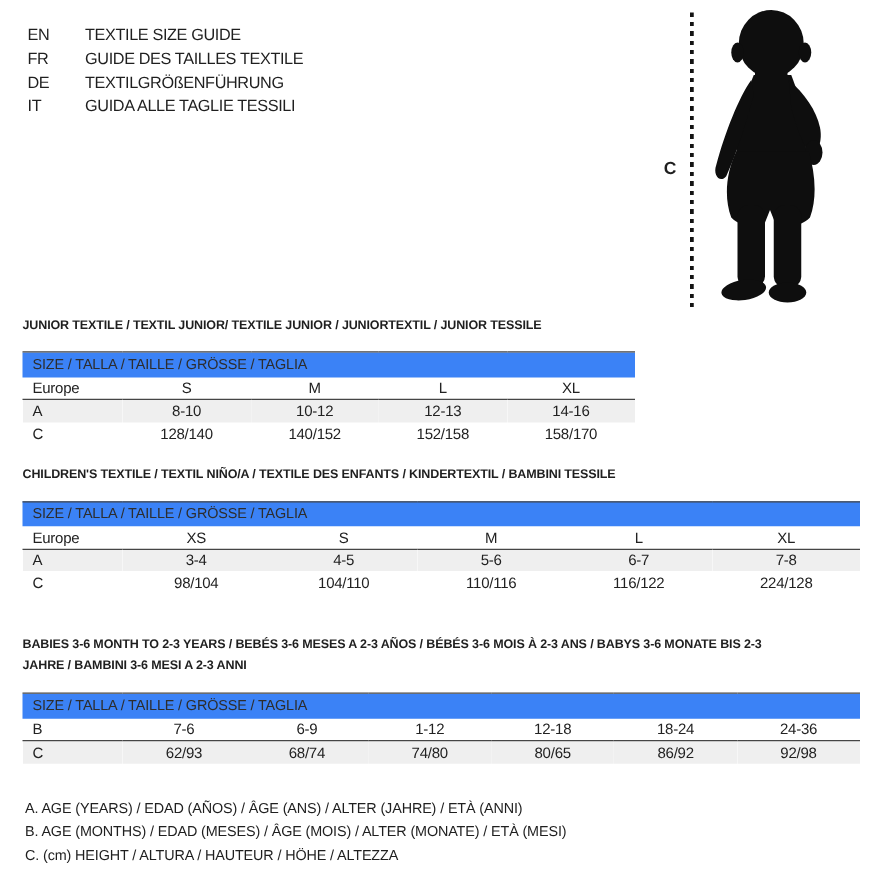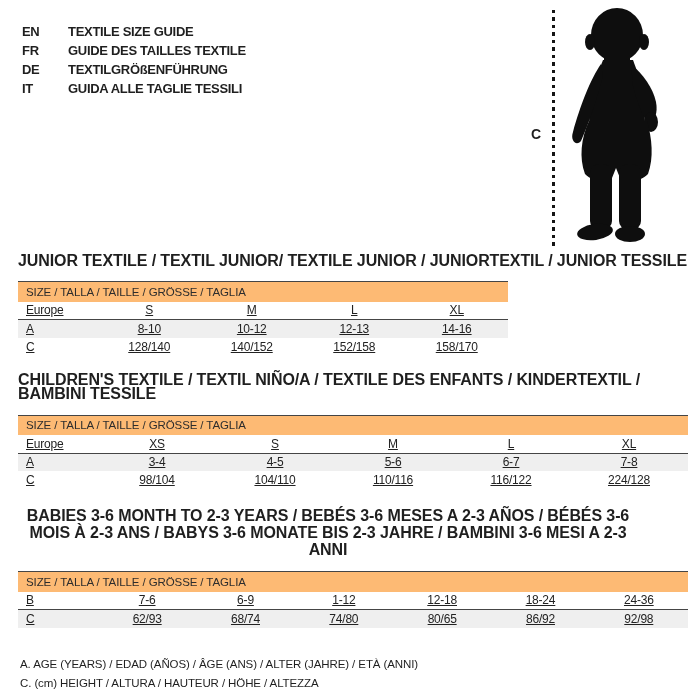--- a/index.html
+++ b/index.html
@@ -9,55 +9,55 @@
     font-family:"Liberation Sans", sans-serif;
     color:#1f1f1f;
     position:relative;
     overflow:hidden;
   }
 
   
   .top { position:relative; height:250px; }
 
   .lang-list { position:absolute; left:22px; top:20px; }
-  .lang-row { display:flex; height:19px; align-items:flex-end;
-              font-weight:700; font-size:13px; letter-spacing:-0.3px; }
+  .lang-row { display:flex; height:19px; align-items:flex-start;
+              font-weight:400; font-size:13px; letter-spacing:-0.3px; }
   .lang-code { width:46px; }
 
   .measure-line {
     position:absolute; left:552px; top:10px; width:3px; height:236px;
     background:repeating-linear-gradient(to bottom, #141414 0 3.5px, transparent 3.5px 7.5px);
   }
   .measure-label {
     position:absolute; left:531px; top:126px;
     font-weight:700; font-size:14px;
   }
   .figure-svg { position:absolute; left:560px; top:6px; }
 
   
   .section-title {
-    margin-left:18px; font-weight:700; font-size:16px;
+    margin-left:18px; font-weight:700; font-size:10px;
     letter-spacing:-0.1px; line-height:14px;
   }
   .title-junior   { margin-top:4px; }
   .title-children { margin-top:17px; }
-  .title-babies   { margin-top:18px; max-width:620px; line-height:17px;text-align:center; }
+  .title-babies   { margin-top:32px; max-width:620px; line-height:17px; }
 
   table { border-collapse:collapse; table-layout:fixed; margin-left:18px; }
   .tbl-junior { width:490px; margin-top:13px; }
   .tbl-children { width:670px; margin-top:14px; }
   .tbl-babies { width:670px; margin-top:13px; }
 
   th.size-bar {
-    background:#fdba74; border-top:1.5px solid #454545;
+    background:#3b82f6; border-top:1.5px solid #454545;
     font-weight:400; font-size:11.5px; letter-spacing:-0.1px;
     text-align:left; padding:0 0 0 8px; height:20px; color:#2d2d2d;
   }
   td { font-size:12px; height:18px; text-align:center; color:#222;
-       letter-spacing:-0.2px; overflow:hidden; white-space:nowrap;text-decoration:underline; }
+       letter-spacing:-0.2px; overflow:hidden; white-space:nowrap; }
   td.lbl { text-align:left; padding-left:8px; }
   tr.shaded td { background:#efefef; }
   tr.ruled td { border-top:1.5px solid #454545; }
   col.c-label { width:80px; }
 
   
   .notes { margin:27px 0 0 20px; }
   .note-line { font-weight:400; font-size:11.5px; letter-spacing:-0.1px;
                line-height:19px; }
 </style>
@@ -225,14 +225,15 @@
       <td>74/80</td>
       <td>80/65</td>
       <td>86/92</td>
       <td>92/98</td>
     </tr>
   </tbody>
 </table>
 
 <div class="notes">
   <div class="note-line">A. AGE (YEARS) / EDAD (AÑOS) / ÂGE (ANS) / ALTER (JAHRE) / ETÀ (ANNI)</div>
+  <div class="note-line">B. AGE (MONTHS) / EDAD (MESES) / ÂGE (MOIS) / ALTER (MONATE) / ETÀ (MESI)</div>
   <div class="note-line">C. (cm) HEIGHT / ALTURA / HAUTEUR / HÖHE / ALTEZZA</div>
 </div>
 
 </body></html>

